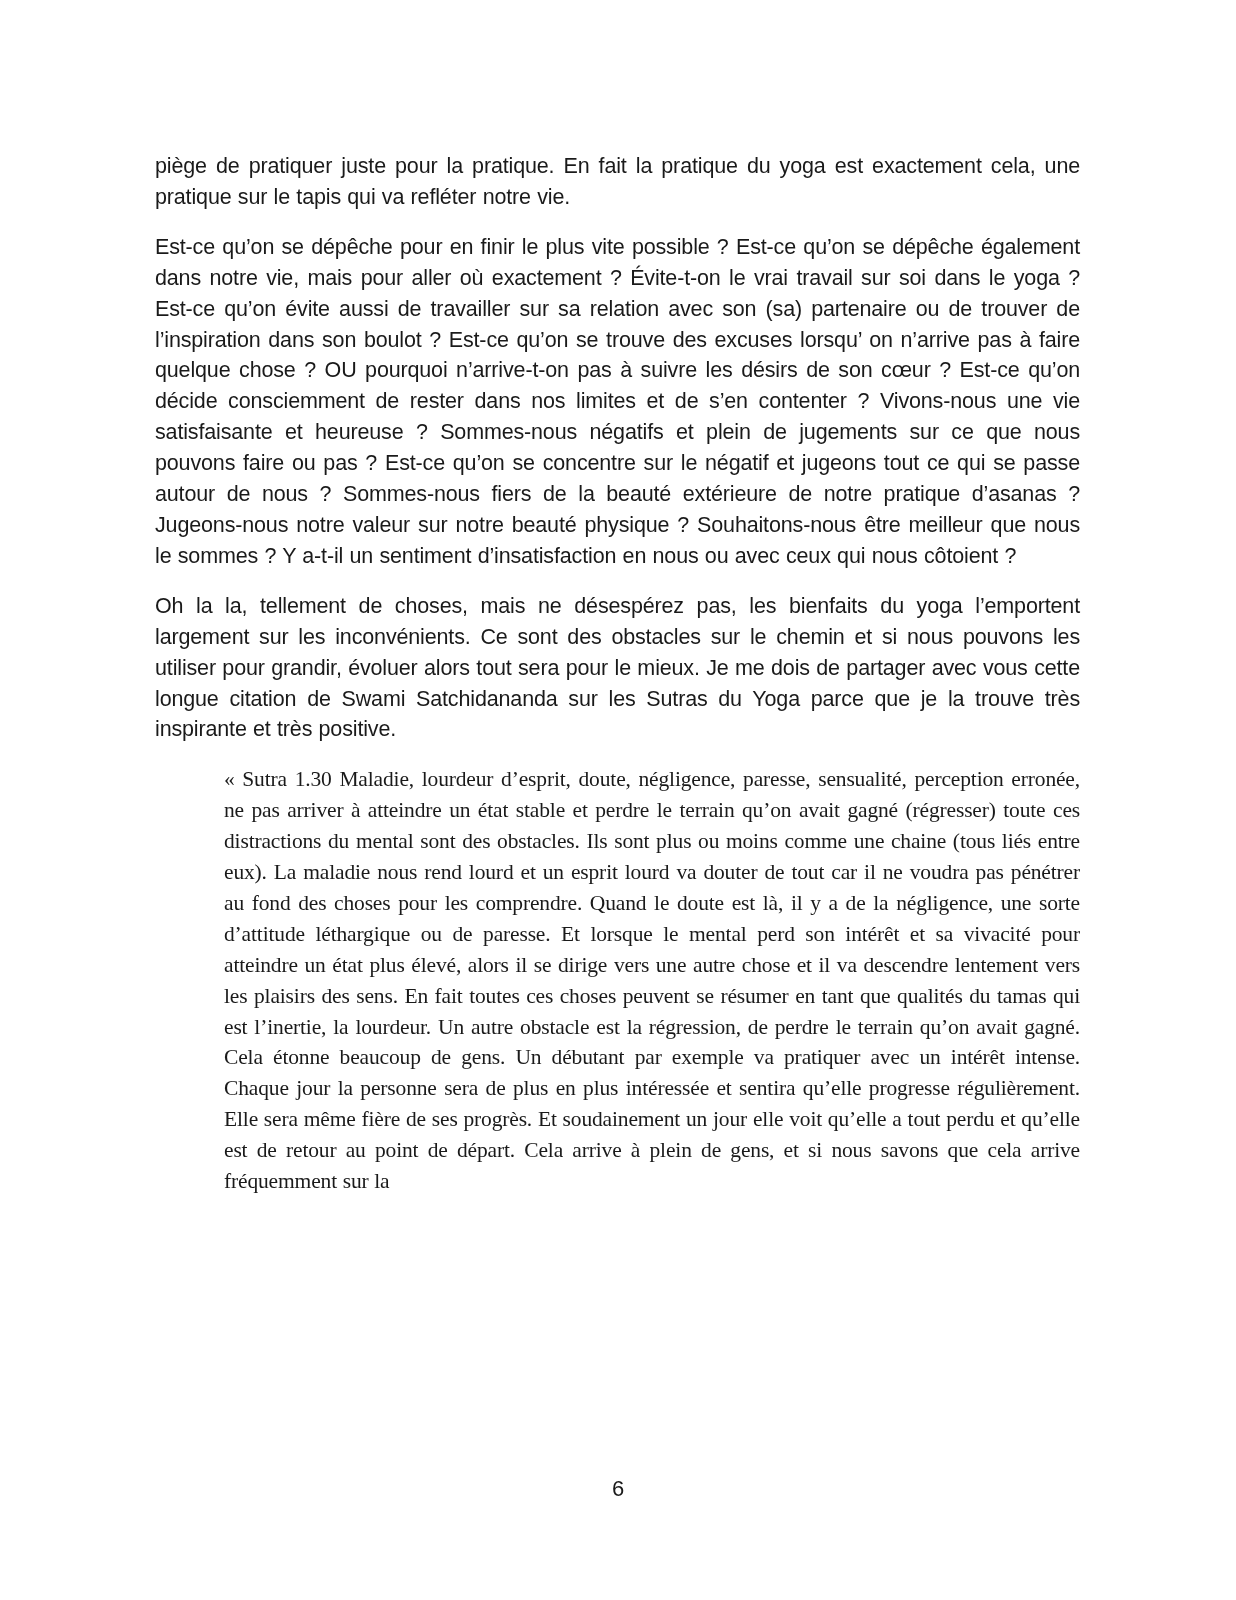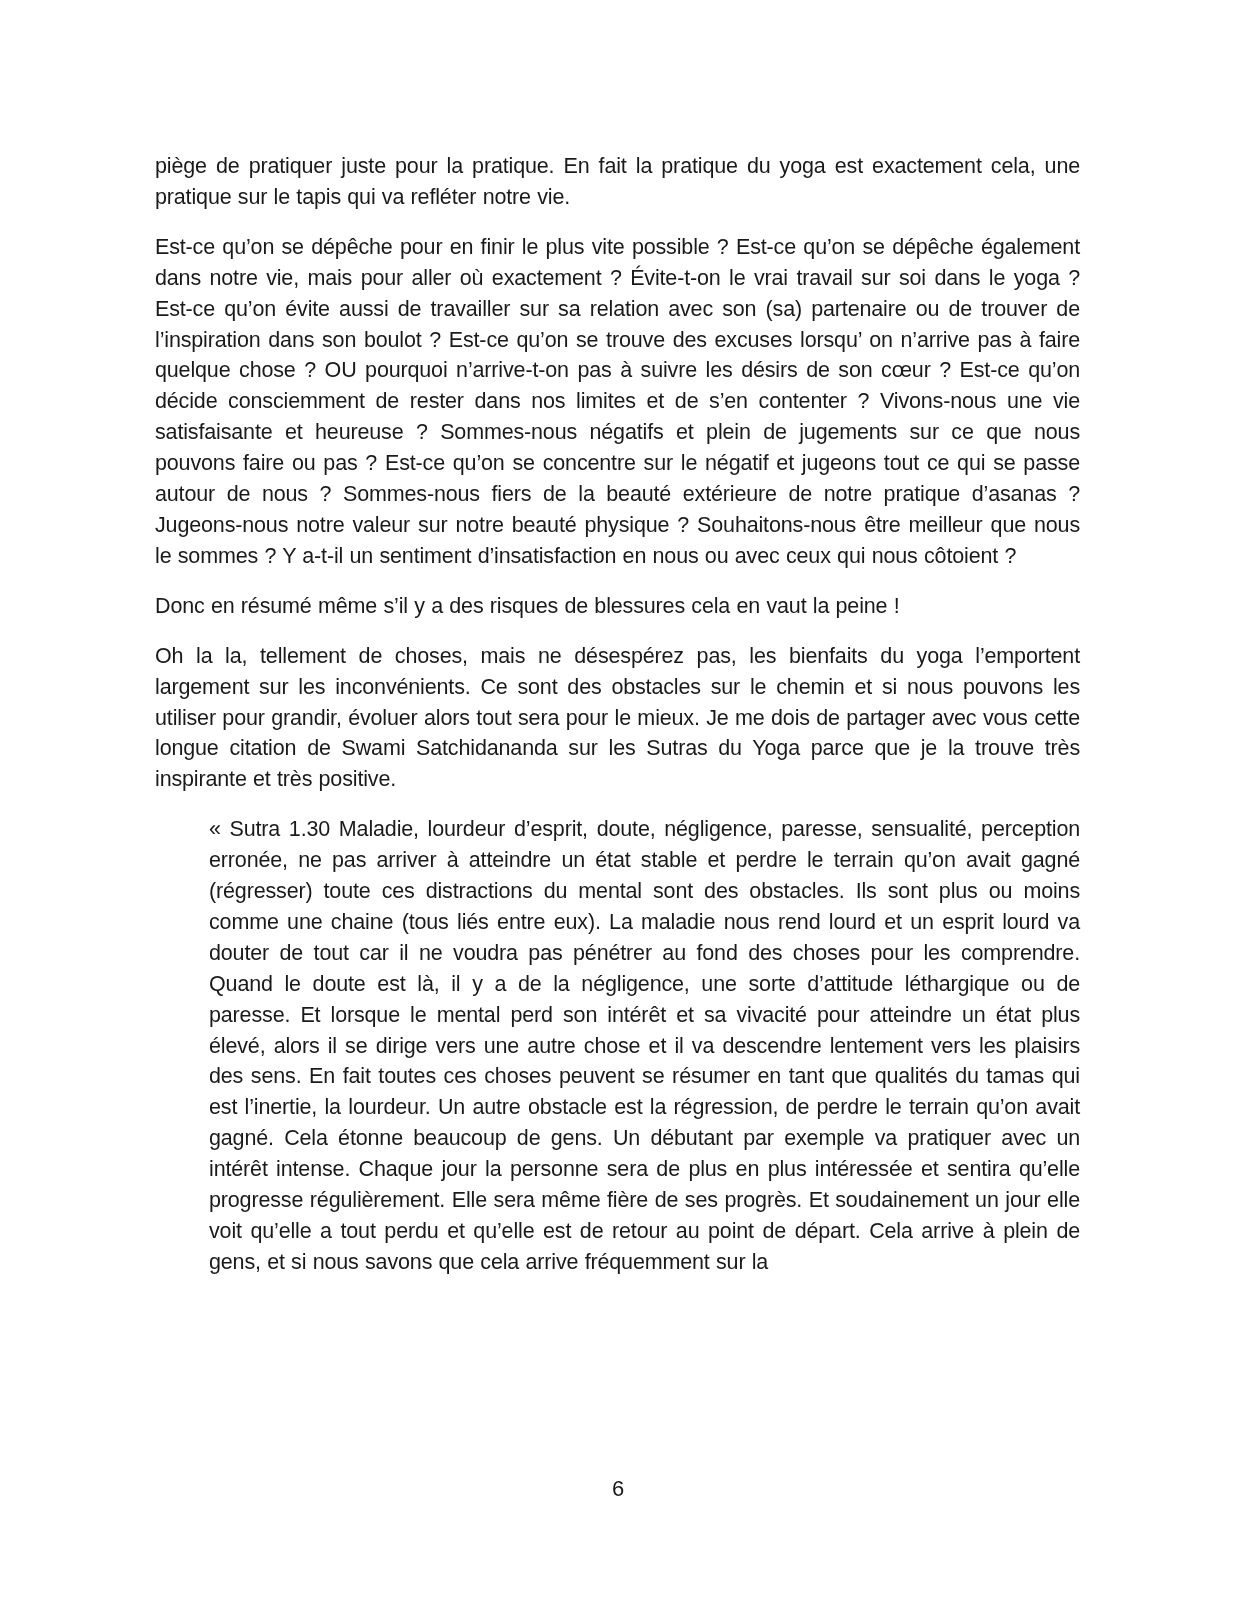--- a/index.html
+++ b/index.html
@@ -7,31 +7,30 @@
   .page {
     position: absolute; left: 0; top: 0; width: 1236px; height: 1306px; background: #fff;
   }
   .content {
     position: absolute; left: 155px; top: 151px; width: 925px;
     font-family: "Liberation Sans", sans-serif;
     font-size: 21.5px; line-height: 30.9px; color: #1a1a1a;
     text-align: justify; letter-spacing: -0.15px; word-spacing: 0.5px;
   }
   .para { margin: 0 0 19px 0; }
-  .quote { margin: 0 0 0 54px; }
+  .quote { margin: 0 0 0 69px; font-family: Liberation Serif, serif; }
   .pagenum {
     position: absolute; left: 0; width: 1236px; top: 1476px; text-align: center;
     font-family: "Liberation Sans", sans-serif; font-size: 22px; color: #1a1a1a;
   }
 </style>
 </head>
 <body>
 
 <div class="page">
   <div class="content">
     <p class="para">piège de pratiquer juste pour  la pratique.  En fait la pratique du yoga est exactement cela, une pratique sur le tapis qui va refléter notre vie.</p>
     <p class="para">Est-ce qu’on se dépêche pour en finir le plus vite possible ?  Est-ce qu’on se dépêche également dans notre vie, mais pour aller où exactement ?  Évite-t-on le vrai travail sur soi dans le yoga ?  Est-ce qu’on évite aussi de travailler sur sa relation avec son (sa) partenaire ou de trouver de l’inspiration dans son boulot ?  Est-ce qu’on se trouve des excuses lorsqu’ on n’arrive pas à faire quelque chose ?  OU pourquoi n’arrive-t-on pas à suivre les désirs de son cœur ?  Est-ce qu’on décide consciemment de rester dans nos limites et de s’en contenter ?  Vivons-nous une vie satisfaisante et heureuse ? Sommes-nous négatifs et plein de jugements sur ce que nous pouvons faire ou pas ? Est-ce qu’on se concentre sur le négatif et jugeons tout ce qui se passe autour de nous ?  Sommes-nous fiers de la beauté extérieure de notre pratique d’asanas ? Jugeons-nous notre valeur sur notre beauté physique ? Souhaitons-nous être meilleur que nous le sommes ?  Y a-t-il un sentiment d’insatisfaction en nous ou avec ceux qui nous côtoient ?</p>
-    <p class="para">Donc en  résumé  même s’il y a des risques de blessures cela en vaut la peine !</p>
     <p class="para">Oh la la, tellement de choses, mais ne désespérez pas, les bienfaits du yoga l’emportent  largement sur les inconvénients.  Ce sont des obstacles sur le chemin et si nous pouvons les utiliser pour grandir, évoluer alors tout sera pour le mieux.  Je me dois de partager avec vous cette longue citation de Swami Satchidananda sur les Sutras du Yoga parce que je la trouve très inspirante et très positive.</p>
     <p class="para quote">« Sutra 1.30  Maladie, lourdeur d’esprit, doute, négligence, paresse, sensualité, perception erronée, ne pas arriver à atteindre un état stable et perdre le terrain qu’on avait gagné (régresser) toute ces distractions du mental sont des obstacles.  Ils sont plus ou moins comme une chaine  (tous liés entre eux).  La maladie nous rend lourd et un esprit lourd va douter de tout car il ne voudra pas pénétrer au fond des choses pour les comprendre.  Quand le doute est là, il y a de la négligence, une sorte d’attitude léthargique ou de paresse.  Et lorsque le mental perd son intérêt et sa vivacité pour atteindre un état plus élevé, alors il se dirige vers une autre chose et il va descendre lentement vers les plaisirs des sens.  En fait toutes ces choses peuvent se résumer en tant que qualités du tamas qui est l’inertie, la lourdeur.  Un autre obstacle est la régression, de perdre le terrain qu’on avait gagné.  Cela étonne beaucoup de gens.  Un débutant par exemple va pratiquer avec un intérêt intense.  Chaque jour la personne sera de plus en plus intéressée et sentira qu’elle progresse régulièrement.  Elle sera même fière de ses progrès.  Et soudainement un jour elle voit qu’elle a tout perdu et qu’elle est de retour au point de départ.  Cela arrive à plein de gens, et si nous savons que cela arrive fréquemment sur la</p>
   </div>
   <div class="pagenum">6</div>
 </div>
 
 </body></html>

